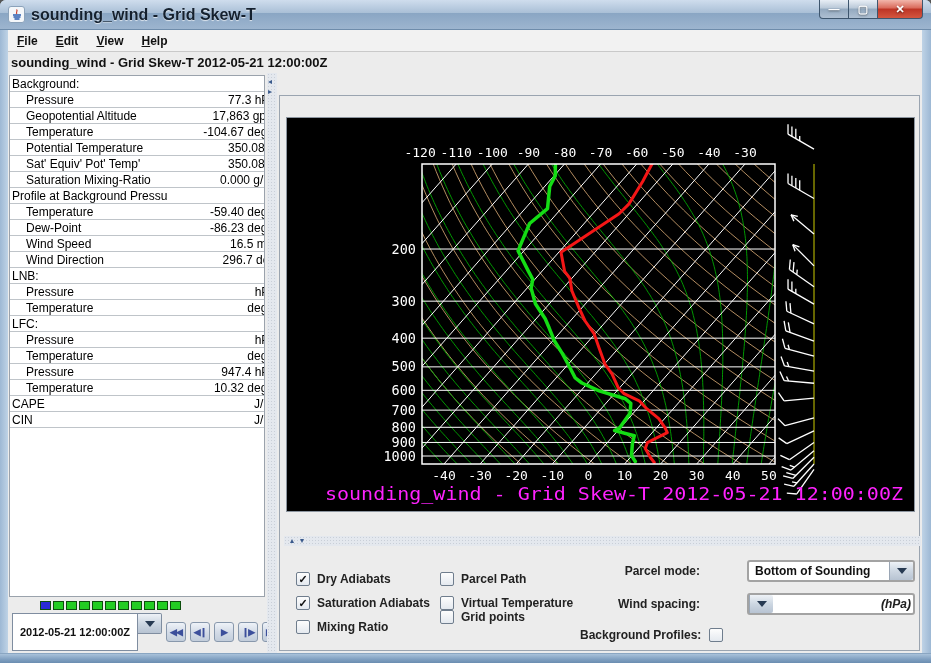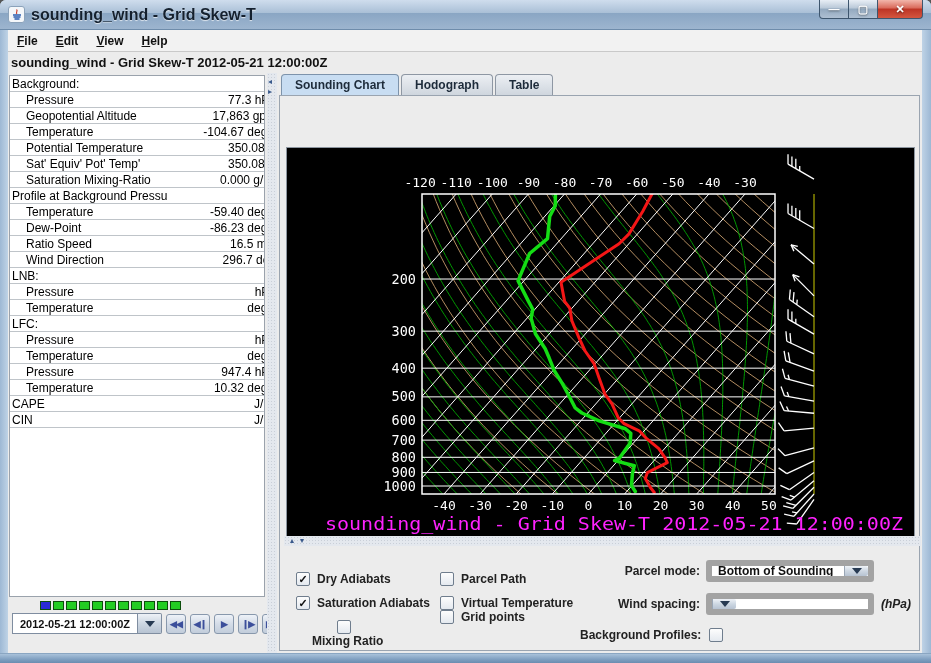--- a/index.html
+++ b/index.html
@@ -41,21 +41,21 @@
   .trow{display:flex;width:266px;height:16px;border-bottom:1px solid #bfc4c9;align-items:flex-end;}
   .trow .lab{flex:0 0 158px;font-size:12px;color:#000;white-space:nowrap;overflow:hidden;}
   .trow .lab.ind{padding-left:16px;}
   .trow .lab.sec{padding-left:2px;}
   .trow .val{flex:0 0 108px;font-size:12px;color:#000;text-align:right;white-space:nowrap;}
   
   #anim{position:absolute;left:0;top:524px;width:259px;height:56px;background:#ececec;overflow:hidden;}
   #squares{position:absolute;left:32px;top:4px;display:flex;}
   .sq{width:11px;height:9px;margin-right:2px;border:1px solid #0b4d0b;}
   #time-row{position:absolute;left:4px;top:16px;display:flex;align-items:center;}
-  #time-combo{display:flex;height:21px;}
+  #time-combo{display:flex;height:38px;}
   #time-combo .field{width:126px;background:#fff;border:1px solid #7f8da0;font-size:11px;font-weight:bold;
        color:#111;display:flex;align-items:center;justify-content:center;white-space:nowrap;}
   .arrow-btn{width:24px;height:21px;border:1px solid #7f8da0;border-left:none;border-radius:0 2px 2px 0;
        background:linear-gradient(#eef2f7,#cdd7e2 50%,#b7c3d2);display:flex;align-items:center;justify-content:center;}
   .tri-down{width:0;height:0;border-left:5px solid transparent;border-right:5px solid transparent;border-top:6px solid #273a52;}
   .pbtn{width:20px;height:20px;margin-left:4px;border:1px solid #8898ac;border-radius:3px;
        background:linear-gradient(#eef2f8,#d4dce7 50%,#c2cddb);color:#3c4f9b;font-size:9px;font-weight:bold;
        display:flex;align-items:center;justify-content:center;letter-spacing:-1px;}
   
   #vdivider{position:absolute;left:267px;top:73px;width:10px;height:580px;background:#e4e8ee;
@@ -65,29 +65,29 @@
        background-image:radial-gradient(#c9cfd8 1px,transparent 1px);background-size:3px 3px;}
   .hd-tri{position:absolute;top:0;font-size:8px;color:#3a5a8c;line-height:10px;}
   
   #right-panel{position:absolute;left:277px;top:73px;width:645px;height:580px;background:#ececec;}
   #tabbar{position:absolute;left:4px;top:1px;height:21px;display:flex;}
   .tab{height:21px;padding:0 13px;display:flex;align-items:center;font-size:12px;font-weight:bold;color:#1d2b3a;
        border:1px solid #8e97a3;border-bottom:none;border-radius:4px 4px 0 0;margin-right:2px;
        background:linear-gradient(#eceff3,#cfd6de);}
   .tab.selected{background:#c8ddf2;border-color:#7d93ab;}
   #tab-content{position:absolute;left:2px;top:22px;width:641px;height:556px;border:1px solid #9aa4b0;background:#ececec;}
-  #chart-holder{position:absolute;left:6px;top:21px;width:629px;height:395px;border:1px solid #8c959f;background:#000;margin-top:30px;}
+  #chart-holder{position:absolute;left:6px;top:21px;width:629px;height:395px;border:1px solid #8c959f;background:#000;}
   
   #controls{position:absolute;left:0;top:430px;width:641px;height:124px;}
   .cb-item{position:absolute;display:flex;align-items:center;}
   .cb-box{width:14px;height:14px;border:1px solid #6f7d8d;border-radius:2px;background:linear-gradient(#fdfdfd,#e4e9ef);
        display:flex;align-items:center;justify-content:center;font-size:11px;font-weight:bold;color:#111;line-height:12px;}
   .cb-label{font-size:12px;font-weight:bold;color:#222;margin-left:7px;white-space:nowrap;}
   .combo-label{position:absolute;font-size:12px;font-weight:bold;color:#222;text-align:right;width:110px;}
-  .combo{position:absolute;width:168px;height:22px;border:6px solid #a3a3a3;border-radius:3px;background:#fff;display:flex;}
+  .combo{position:absolute;width:168px;height:22px;border:2px solid #a3a3a3;border-radius:3px;background:#fff;display:flex;margin-left:41px;}
   .combo .cval{flex:1;font-size:12px;font-weight:bold;color:#111;display:flex;align-items:center;padding-left:6px;white-space:nowrap;overflow:hidden;}
   .combo .carr{width:24px;border-left:1px solid #9aa6b5;border-radius:0 2px 2px 0;
        background:linear-gradient(#eef2f7,#cdd7e2 50%,#b7c3d2);display:flex;align-items:center;justify-content:center;}
   #hpa-unit{position:absolute;font-size:12px;font-weight:bold;color:#222;font-style:italic;}
   text{font-family:"DejaVu Sans Mono",monospace;}
 </style>
 </head>
 <body>
 
 <div id="win">
@@ -157,21 +157,21 @@
         </div>
         <div class="trow">
           <div class="lab ind">Temperature</div>
           <div class="val">-59.40 degC</div>
         </div>
         <div class="trow">
           <div class="lab ind">Dew-Point</div>
           <div class="val">-86.23 degC</div>
         </div>
         <div class="trow">
-          <div class="lab ind">Ratio Speed</div>
+          <div class="lab ind">Wind Speed</div>
           <div class="val">16.5 m/s</div>
         </div>
         <div class="trow">
           <div class="lab ind">Wind Direction</div>
           <div class="val">296.7 deg</div>
         </div>
         <div class="trow">
           <div class="lab sec">LNB:</div>
           <div class="val"></div>
         </div>
@@ -245,25 +245,20 @@
 
     </div>
   </div>
 
   <div id="vdivider">
     <div class="vd-tri" style="top:5px;">◂</div>
     <div class="vd-tri" style="top:15px;">▸</div>
   </div>
 
   <div id="right-panel">
-    <div id="tabbar">
-        <div class="tab selected">Sounding Chart</div>
-        <div class="tab">Hodograph</div>
-        <div class="tab">Table</div>
-      </div>
     <div id="tab-content">
       <div id="chart-holder">
         <svg id="skewt" width="627" height="393" viewBox="0 0 627 393">
             <rect x="0" y="0" width="627" height="393" fill="#000000"></rect>
             <defs>
               <clipPath id="boxclip">
                 <rect x="135" y="46" width="353" height="300"></rect>
               </clipPath>
             </defs>
             <g clip-path="url(#boxclip)">
@@ -498,21 +493,21 @@
           <div class="cb-box" style="margin-left:8px;"></div>
         </div>
       <div class="cb-item" style="left: 16px; top: 46px;">
             <div class="cb-box">✓</div>
             <div class="cb-label">Dry Adiabats</div>
           </div>
           <div class="cb-item" style="left: 16px; top: 70px;">
             <div class="cb-box">✓</div>
             <div class="cb-label">Saturation Adiabats</div>
           </div>
-          <div class="cb-item" style="left: 25px; top: 94px; flex-direction: column;">
+          <div class="cb-item" style="left: 16px; top: 94px;">
             <div class="cb-box"></div>
             <div class="cb-label">Mixing Ratio</div>
           </div>
           <div class="cb-item" style="left: 160px; top: 46px;">
             <div class="cb-box"></div>
             <div class="cb-label">Parcel Path</div>
           </div>
           <div class="cb-item" style="left: 160px; top: 70px;">
             <div class="cb-box"></div>
             <div class="cb-label">Virtual Temperature</div>

